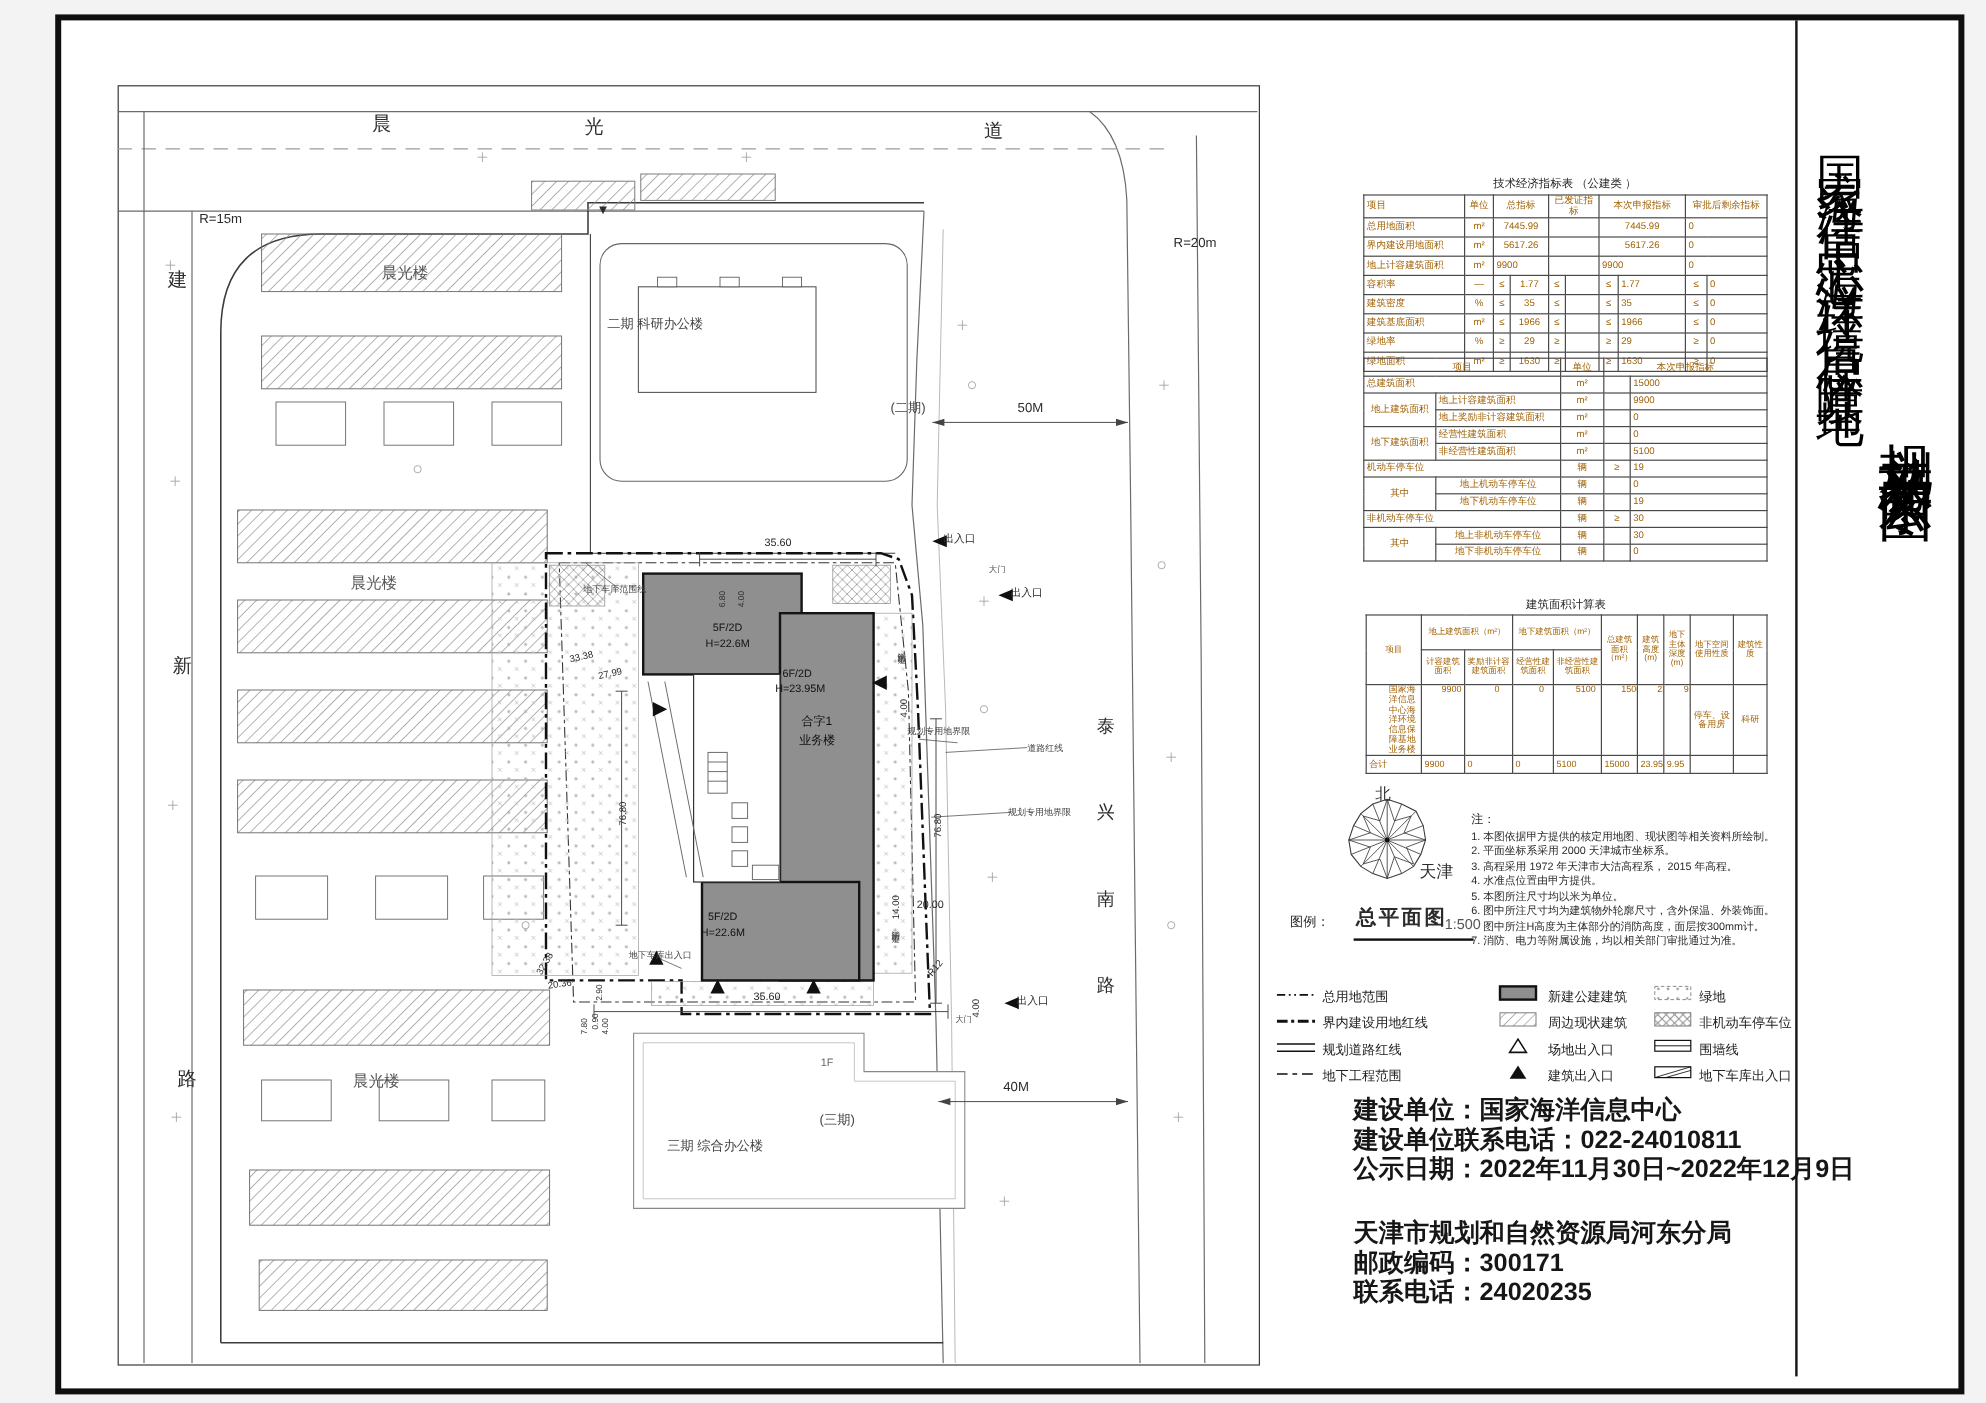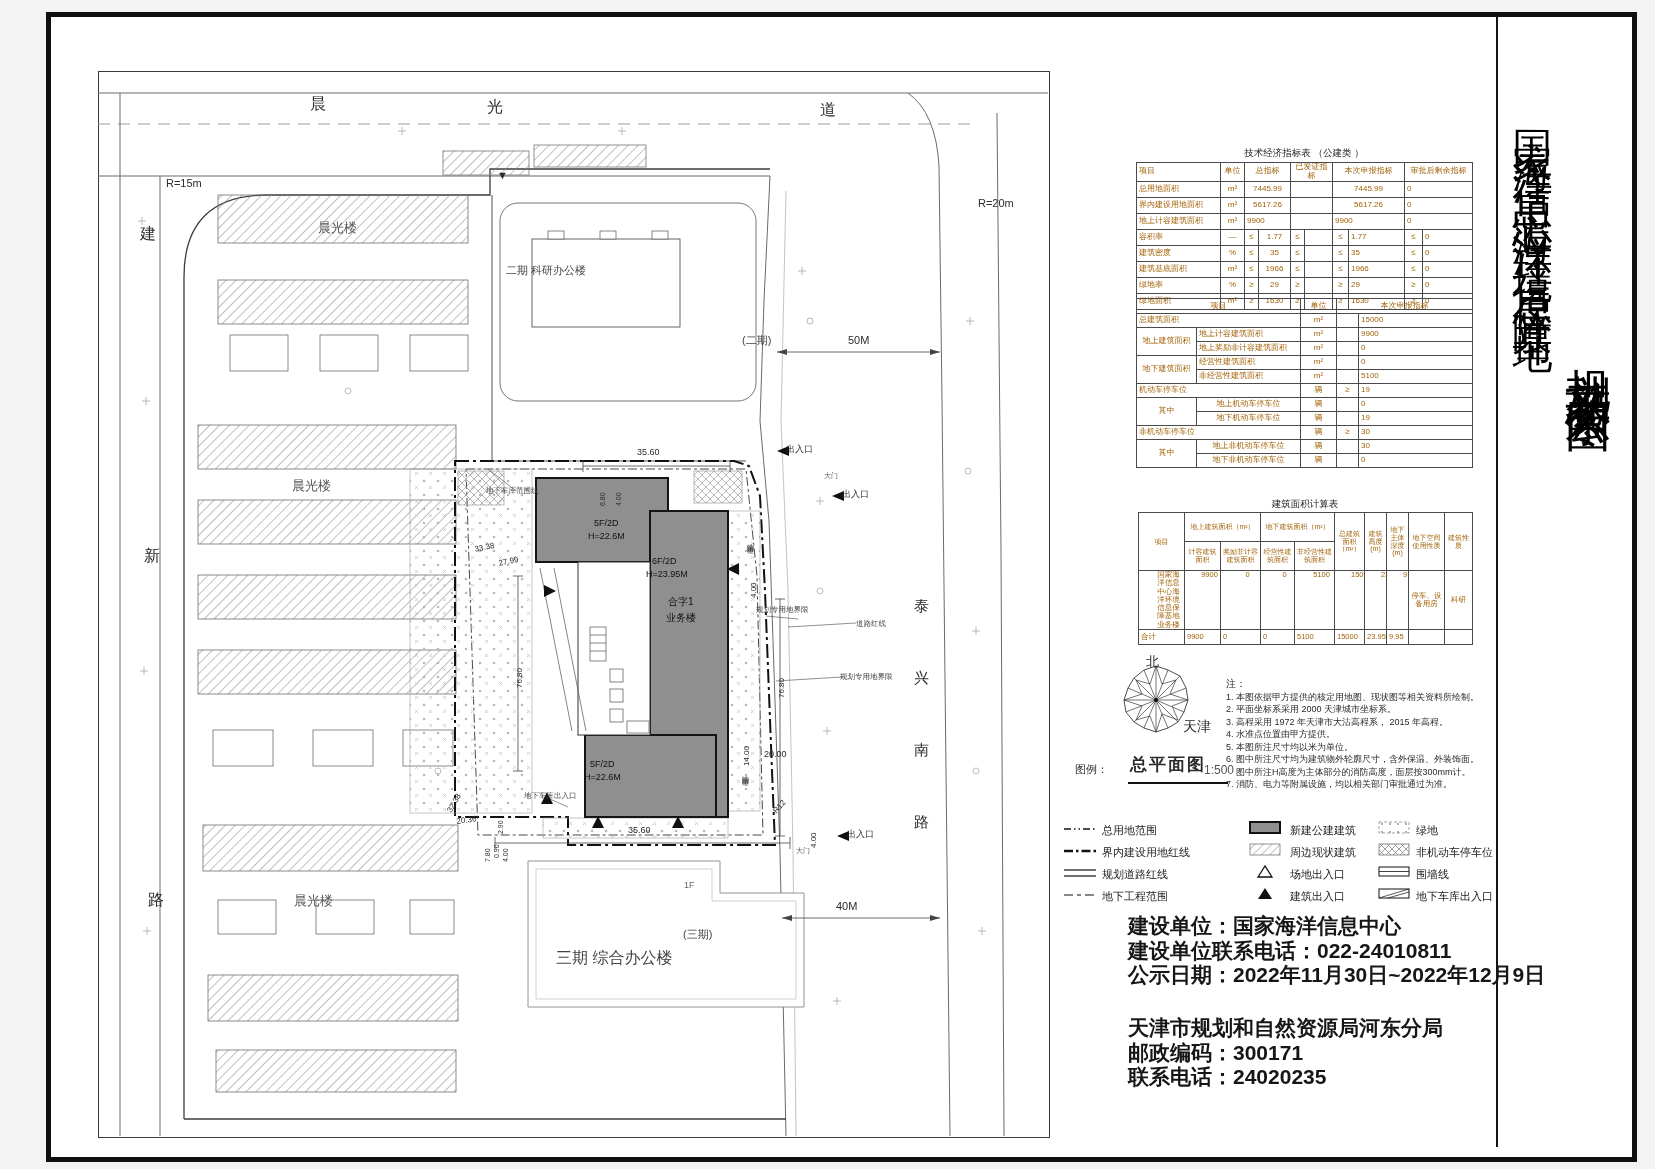--- a/index.html
+++ b/index.html
@@ -198,21 +198,21 @@
   <div class="lbl" style="left:914px;top:598px;font-size:15px">泰</div>
   <div class="lbl" style="left:914px;top:670px;font-size:15px">兴</div>
   <div class="lbl" style="left:914px;top:742px;font-size:15px">南</div>
   <div class="lbl" style="left:914px;top:814px;font-size:15px">路</div>
 
   <div class="lbl" style="left:318px;top:221px;font-size:13px;color:#555">晨光楼</div>
   <div class="lbl" style="left:292px;top:479px;font-size:13px;color:#555">晨光楼</div>
   <div class="lbl" style="left:294px;top:894px;font-size:13px;color:#555">晨光楼</div>
   <div class="lbl" style="left:506px;top:265px;font-size:11px;color:#444">二期 科研办公楼</div>
   <div class="lbl" style="left:742px;top:335px;font-size:11px;color:#444">(二期)</div>
-  <div class="lbl" style="left:556px;top:950px;font-size:16px;color:#444">三期 综合办公楼</div>
+  <div class="lbl" style="left:556px;top:950px;font-size:11px;color:#444">三期 综合办公楼</div>
   <div class="lbl" style="left:683px;top:929px;font-size:11px;color:#444">(三期)</div>
   <div class="lbl" style="left:684px;top:881px;font-size:9px;color:#666">1F</div>
 
   <div class="lbl" style="left:594px;top:519px;font-size:9px;color:#111">5F/2D</div>
   <div class="lbl" style="left:588px;top:532px;font-size:9px;color:#111">H=22.6M</div>
   <div class="lbl" style="left:652px;top:557px;font-size:9px;color:#111">6F/2D</div>
   <div class="lbl" style="left:646px;top:570px;font-size:9px;color:#111">H=23.95M</div>
   <div class="lbl" style="left:668px;top:597px;font-size:10px;color:#111">合字1</div>
   <div class="lbl" style="left:666px;top:613px;font-size:10px;color:#111">业务楼</div>
   <div class="lbl" style="left:590px;top:760px;font-size:9px;color:#111">5F/2D</div>

